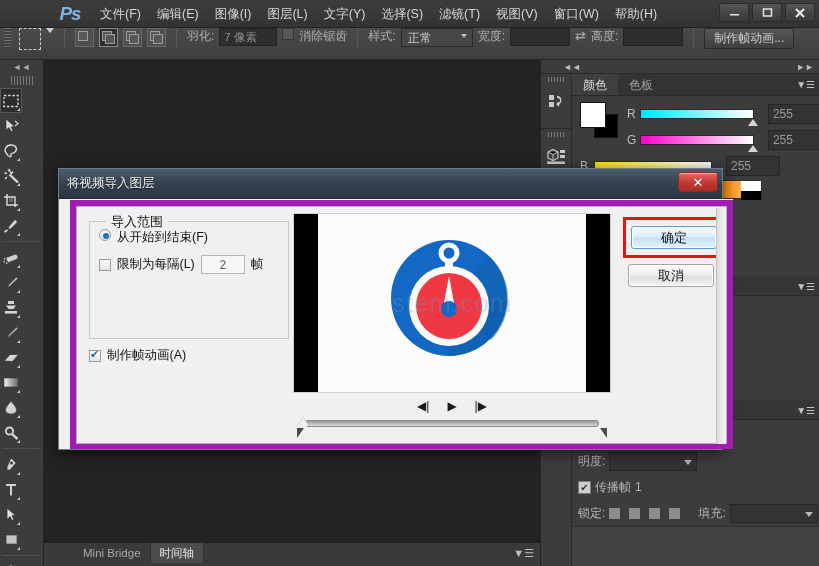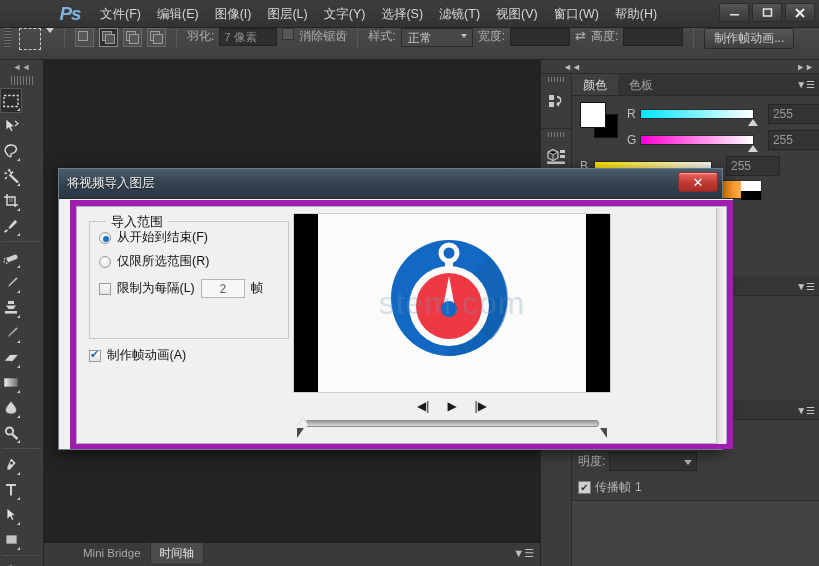--- a/index.html
+++ b/index.html
@@ -204,21 +204,21 @@
   .dlg-inner { position:relative; width:651px; height:238px; background:#f0f0f0; border:1px solid #a9b6c2; }
 
   .fieldset {
     position:absolute; left:12px; top:14px; width:200px; height:118px;
     border:1px solid #c8c8c8;
   }
   .fs-legend {
     position:absolute; left:16px; top:-9px; background:#f0f0f0; padding:0 5px;
     font-size:13px; color:#111;
   }
-  .radio-row { display:flex; align-items:center; gap:6px; padding:7px 0 0 9px; }
+  .radio-row { display:flex; align-items:flex-start; gap:6px; padding:7px 0 0 9px; }
   .radio {
     width:12px;height:12px;border-radius:50%;
     background: radial-gradient(circle at 40% 35%, #fff, #dcdcdc);
     border:1px solid #9c9c9c; position:relative;
   }
   .radio.on::after {
     content:""; position:absolute; left:3px;top:3px;width:6px;height:6px;border-radius:50%;
     background:#1b72c4;
   }
   .rlabel { font-size:12.5px; color:#111; }
@@ -241,21 +241,21 @@
   .preview-wrap { position:absolute; left:216px; top:6px; width:318px; height:225px; }
   .video {
     position:absolute; left:0; top:0; width:318px; height:180px; background:#000;
     border:1px solid #cfcfcf;
   }
   .video-inner {
     position:absolute; left:24px; top:0; width:268px; height:178px; background:#fbfbfa;
     display:flex; align-items:center; justify-content:center;
   }
   .wm { position:absolute; left:50%; top:50%; transform:translate(-50%,-50%);
-    color:rgba(120,150,185,.28); font-size:32px; letter-spacing:1px; white-space:nowrap; }
+    color:rgba(120,150,185,.28); font-size:26px; letter-spacing:1px; white-space:nowrap; }
   .transport { position:absolute; left:0; top:184px; width:318px; height:18px;
     display:flex; align-items:center; justify-content:center; gap:18px; color:#1c1c1c; }
   .scrub { position:absolute; left:0; top:204px; width:318px; height:10px; }
   .scrub-track {
     position:absolute; left:12px; top:3px; width:294px; height:7px;
     background: linear-gradient(180deg,#9a9a9a,#d8d8d8); border:1px solid #8a8a8a; border-radius:3px;
   }
   .scrub-thumb {
     position:absolute; left:4px; top:0px; width:0;height:0;
     border-left:6px solid transparent;border-right:6px solid transparent;border-bottom:9px solid #efefef;
@@ -604,41 +604,48 @@
       </div>
       <div class="lay-row">
         <span>明度:</span>
         <div class="lay-sel"></div>
       </div>
       <div class="lay-row">
         <div class="lay-chk">✔</div>
         <span>传播帧</span>
         <span>1</span>
       </div>
+      <div class="lay-row">
+        <span>锁定:</span>
+        <div class="lock-icons">
+          <div class="lock-ico"></div>
+          <div class="lock-ico"></div>
+          <div class="lock-ico"></div>
+          <div class="lock-ico"></div>
+        </div>
+        <span style="margin-left:14px">填充:</span>
+        <div class="lay-sel"></div>
+      </div>
       <div class="layers-list"></div>
     </div>
   </div>
 
   <div class="dlg">
     <div class="dlg-title">
       <span class="tt">将视频导入图层</span>
       <div class="dlg-close">✕</div>
     </div>
     <div class="dlg-body">
       <div class="dlg-inner">
 
         <div class="fieldset">
           <div class="fs-legend">导入范围</div>
           <div class="radio-row">
             <div class="radio on"></div>
             <span class="rlabel">从开始到结束(F)</span>
-          </div>
-          <div class="radio-row">
-            <div class="radio"></div>
-            <span class="rlabel">仅限所选范围(R)</span>
           </div>
           <div class="chk-row">
             <div class="chkbox"></div>
             <span class="rlabel">限制为每隔(L)</span>
             <div class="numfield">2</div>
             <span class="unit">帧</span>
           </div>
         </div>
 
         <div class="animrow">
@@ -669,19 +676,25 @@
             <span>|▶</span>
           </div>
           <div class="scrub">
             <div class="scrub-track"></div>
             <div class="scrub-thumb"></div>
           </div>
           <div class="trimL"></div>
           <div class="trimR"></div>
         </div>
 
+        <div class="dlgbtns">
+          <div class="okwrap">
+            <div class="btn">确定</div>
+          </div>
+          <div class="btn plain">取消</div>
+        </div>
 
         <div class="sbar-v"></div>
       </div>
     </div>
   </div>
 
 </div>
 
 </body></html>

